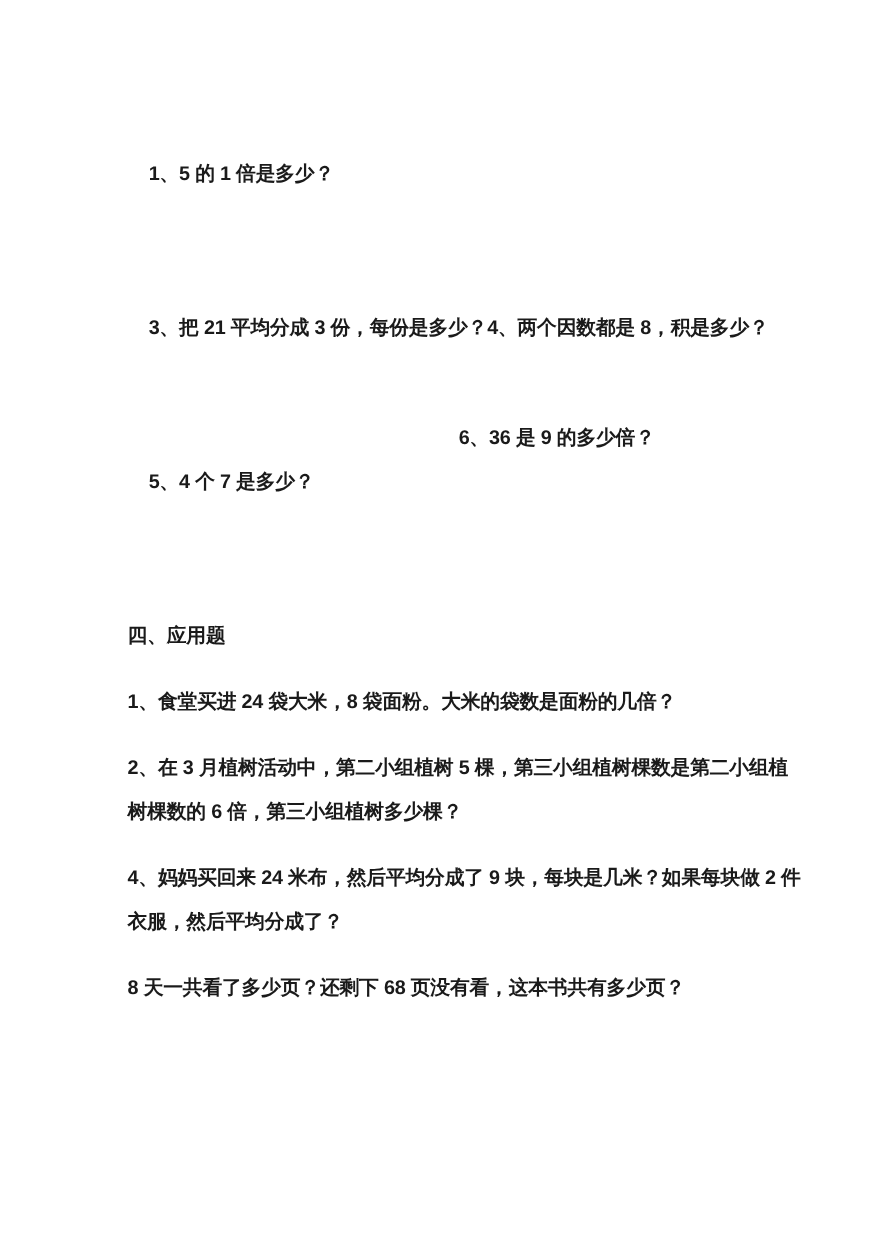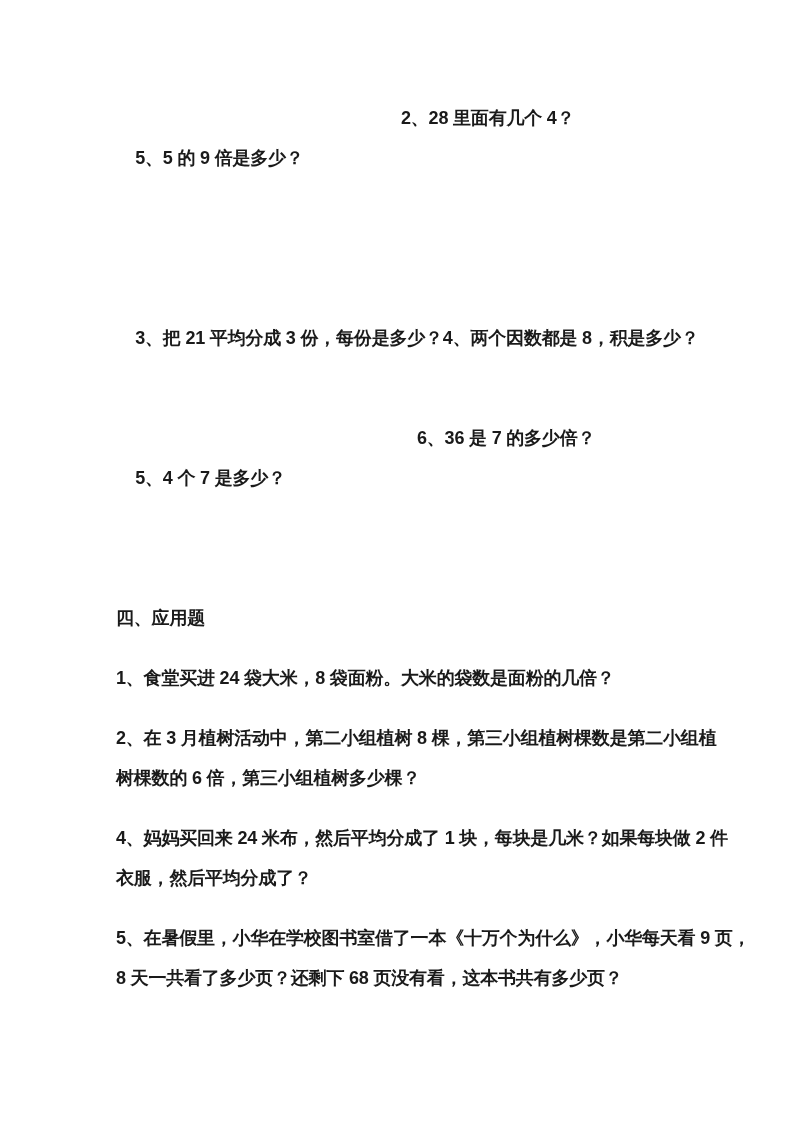--- a/index.html
+++ b/index.html
@@ -26,41 +26,39 @@
   .gap{margin-bottom:20px;}
   .col2-a{position:absolute;left:285px;top:0;}
   .col2-b{position:absolute;left:301px;top:0;}
 </style>
 </head>
 <body>
 
 <div class="doc">
 
   <div class="ln gap">
-    <span>5、5 的 9 倍是多少？</span>
-    <span class="col2-a">2、28 里面有几个 4？</span>
+    <span>1、5 的 1 倍是多少？</span>
   </div>
 
   <div class="ln gap">
     <span>3、把 21 平均分成 3 份，每份是多少？4、两个因数都是 8，积是多少？</span>
   </div>
 
   <div class="ln gap">
     <span>5、4 个 7 是多少？</span>
-    <span class="col2-b">6、36 是 7 的多少倍？</span>
+    <span class="col2-b">6、36 是 9 的多少倍？</span>
   </div>
 
   <div class="ln gap">四、应用题</div>
 
   <div class="ln gap">1、食堂买进 24 袋大米，8 袋面粉。大米的袋数是面粉的几倍？</div>
 
-  <div class="ln">2、在 3 月植树活动中，第二小组植树 8 棵，第三小组植树棵数是第二小组植</div>
+  <div class="ln">2、在 3 月植树活动中，第二小组植树 5 棵，第三小组植树棵数是第二小组植</div>
   <div class="ln gap">树棵数的 6 倍，第三小组植树多少棵？</div>
 
 
-  <div class="ln">4、妈妈买回来 24 米布，然后平均分成了 1 块，每块是几米？如果每块做 2 件</div>
+  <div class="ln">4、妈妈买回来 24 米布，然后平均分成了 9 块，每块是几米？如果每块做 2 件</div>
   <div class="ln gap">衣服，然后平均分成了？</div>
 
-  <div class="ln">5、在暑假里，小华在学校图书室借了一本《十万个为什么》，小华每天看 9 页，</div>
   <div class="ln gap">8 天一共看了多少页？还剩下 68 页没有看，这本书共有多少页？</div>
 
 
 </div>
 
 </body></html>

